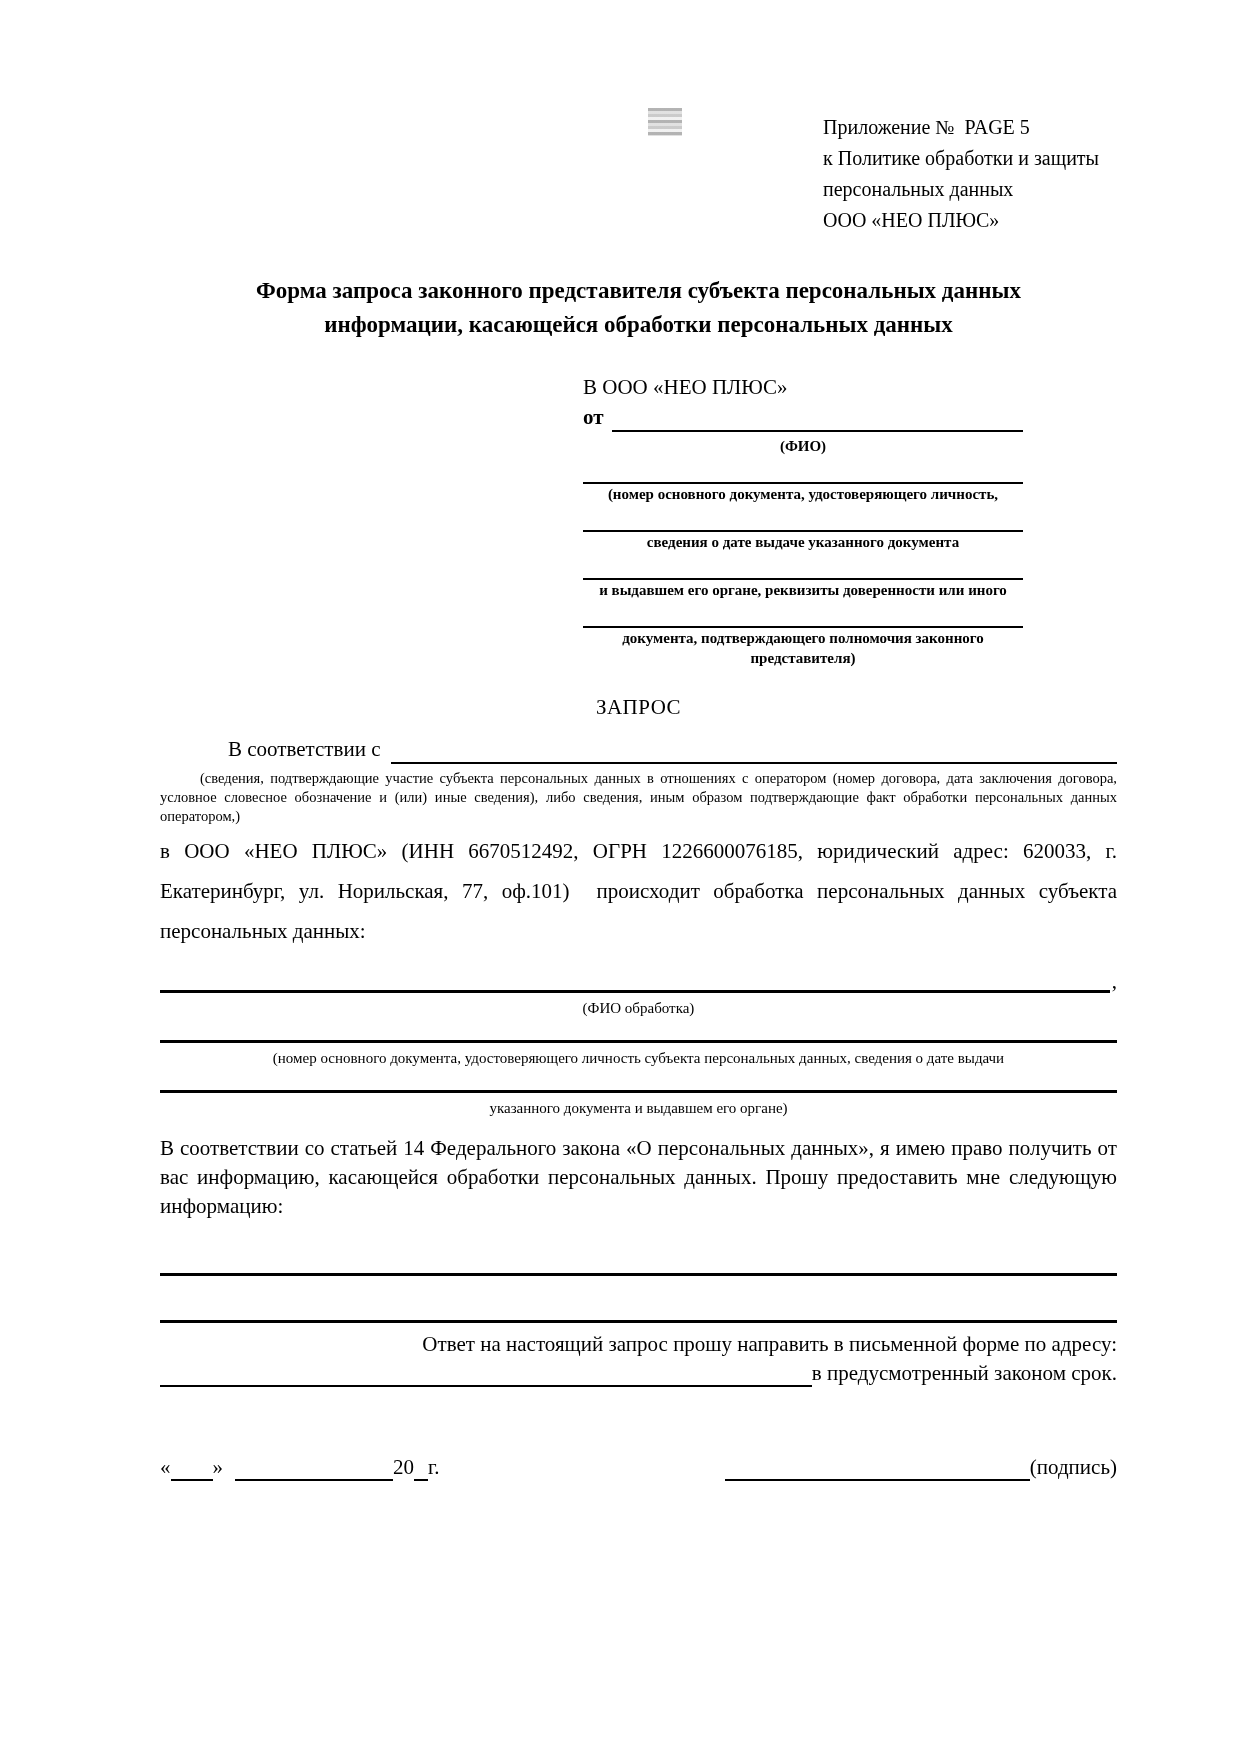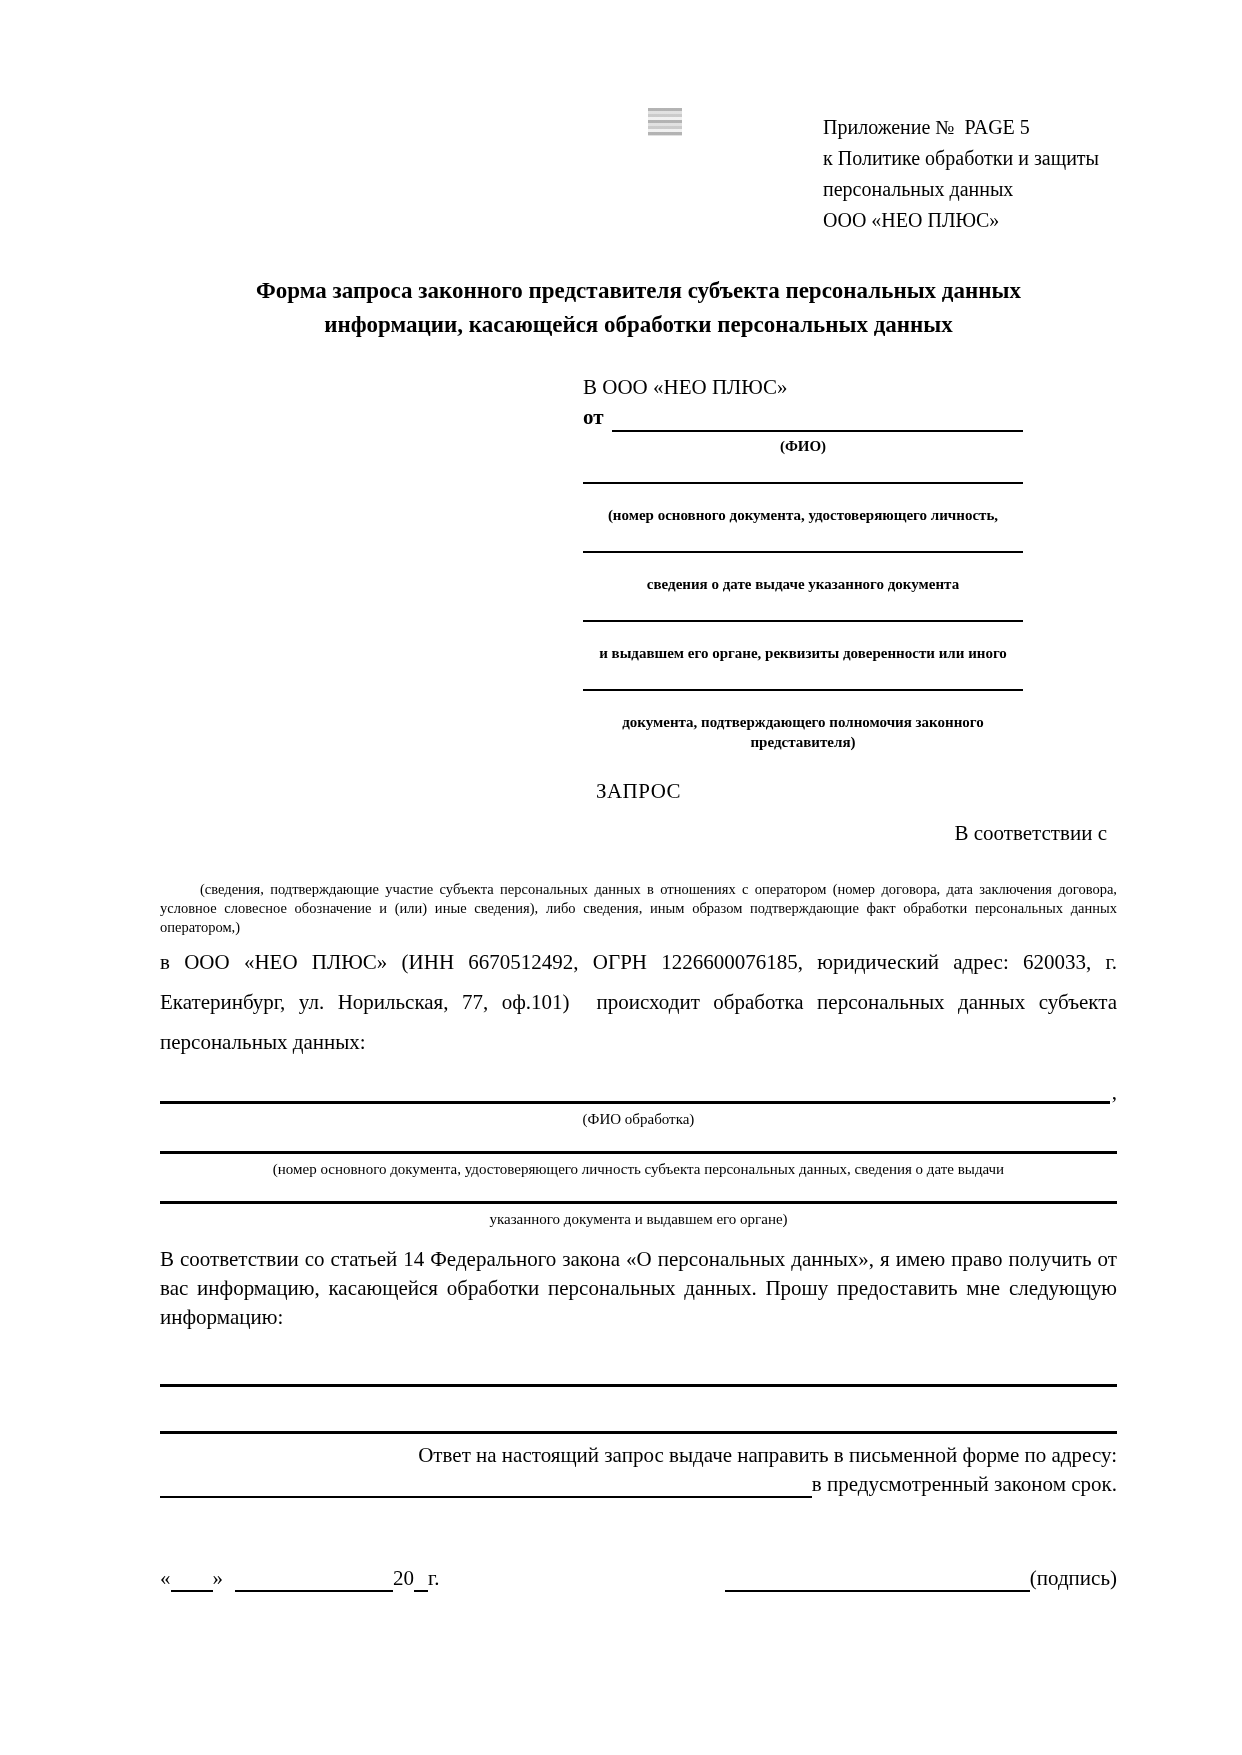--- a/index.html
+++ b/index.html
@@ -28,26 +28,26 @@
     font-size:23px;line-height:34px;
   }
 
   .addressee{margin-top:30px;margin-left:423px;width:440px;font-size:21px;line-height:30px;}
   .from-row{display:flex;align-items:flex-end;}
   .from-row .label{flex:0 0 auto;padding-right:8px;font-weight:bold;}
   .u-blank{height:0;border-bottom:2px solid #000;}
   .from-row .u-line{flex:1 1 auto;border-bottom:2px solid #000;height:1.2em;}
   .u-caption{font-size:15px;line-height:20px;text-align:center;margin-top:4px;font-weight:bold;}
   .addr-group .u-blank{margin-top:26px;}
-  .addr-group .u-caption{margin-top:21px;}
+  .addr-group .u-caption{margin-top:0;}
 
   .zapros{margin-top:24px;text-align:center;font-size:21px;line-height:30px;letter-spacing:.5px;}
 
   .accordance{margin-top:12px;display:flex;align-items:flex-end;padding-left:68px;
-    font-size:21px;line-height:30px;flex-direction:column;}
+    font-size:21px;line-height:30px;}
   .accordance .label{flex:0 0 auto;padding-right:10px;}
   .accordance .u-line{flex:1 1 auto;border-bottom:2px solid #000;height:1.2em;}
 
   .fineprint{margin-top:5px;font-size:14.5px;line-height:19px;text-align:justify;text-indent:40px;}
 
   .op-para{margin-top:5px;font-size:21px;line-height:40px;text-align:justify;}
 
   .subject-row{margin-top:18px;display:flex;align-items:flex-end;font-size:21px;line-height:24px;}
   .subject-row .u-line{flex:1 1 auto;border-bottom:3px solid #000;height:1em;}
   .subject-row .suffix{flex:0 0 auto;padding-left:2px;}
@@ -140,21 +140,21 @@
   <div class="wide-caption">(номер основного документа, удостоверяющего личность субъекта персональных данных, сведения о дате выдачи</div>
 
   <div class="wide-blank"></div>
   <div class="wide-caption">указанного документа и выдавшем его органе)</div>
 
   <div class="law-para">В соответствии со статьей 14 Федерального закона «О персональных данных», я имею право получить от вас информацию, касающейся обработки персональных данных. Прошу предоставить мне следующую информацию:</div>
 
   <div class="blank-full-a"></div>
   <div class="blank-full-b"></div>
 
-  <div class="reply-line">Ответ на настоящий запрос выдаче направить в письменной форме по адресу:</div>
+  <div class="reply-line">Ответ на настоящий запрос прошу направить в письменной форме по адресу:</div>
 
   <div class="reply-row">
     <span class="u-line"></span>
     <span class="suffix">в предусмотренный законом срок.</span>
   </div>
 
   <div class="footer-row">
     <div class="footer-left">
       <span>«</span>
         <span class="iblank b-day"></span>

